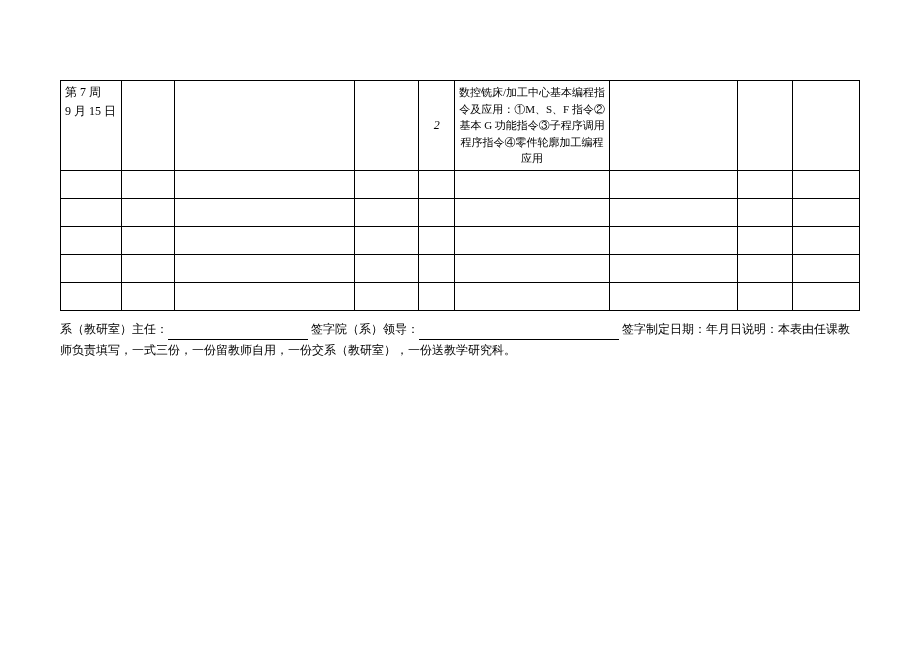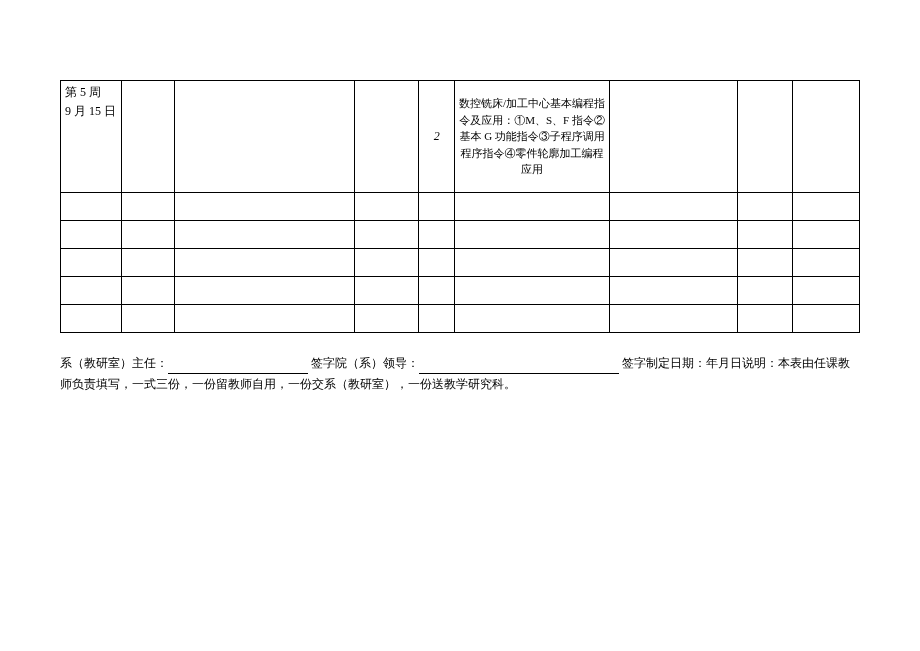--- a/index.html
+++ b/index.html
@@ -41,46 +41,46 @@
     .row1 .col1 {
       line-height: 1.6;
     }
     .row1 .col5 {
       font-style: italic;
       font-family: "Times New Roman", serif;
       vertical-align: middle;
     }
     .row1 .col6 {
       line-height: 1.5;
-      padding: 14px 3px;
+      padding: 3px 3px;
       font-size: 11px;
     }
     .footer-text {
-      margin-top: 20px;
+      margin-top: 8px;
       font-size: 12px;
       line-height: 1.8;
     }
     .underline {
       display: inline-block;
       border-bottom: 1px solid #000;
       min-width: 140px;
       height: 14px;
       vertical-align: bottom;
     }
     .underline.long {
       min-width: 200px;
     }
   </style>
 </head>
 <body>
 
 <table>
   <tbody>
       <tr class="row1">
-    <td class="col1"><span>第 5 周</span><br><span>9 月 15 日</span></td>
+    <td class="col1"><span>第 7 周</span><br><span>9 月 15 日</span></td>
     <td class="col2"></td>
     <td class="col3"></td>
     <td class="col4"></td>
     <td class="col5">2</td>
     <td class="col6">数控铣床/加工中心基本编程指令及应用：①M、S、F 指令②基本 G 功能指令③子程序调用程序指令④零件轮廓加工编程应用</td>
     <td class="col7"></td>
     <td class="col8"></td>
     <td class="col9"></td>
   </tr>
   <tr>

